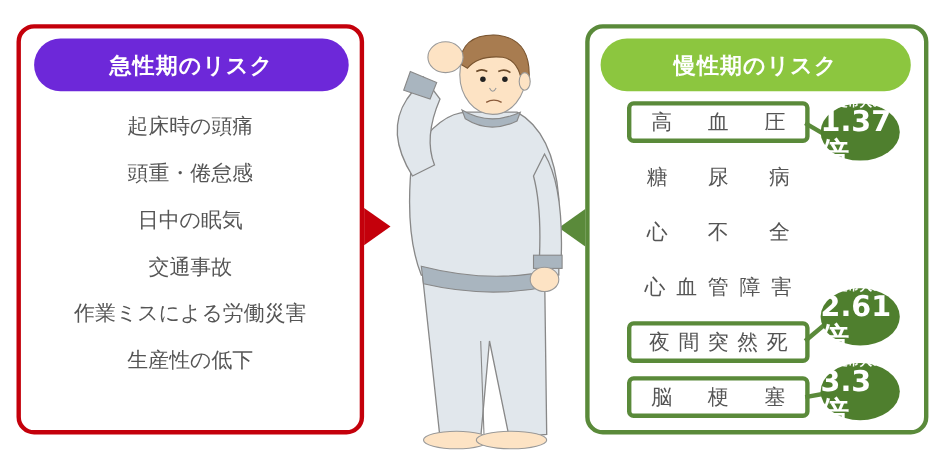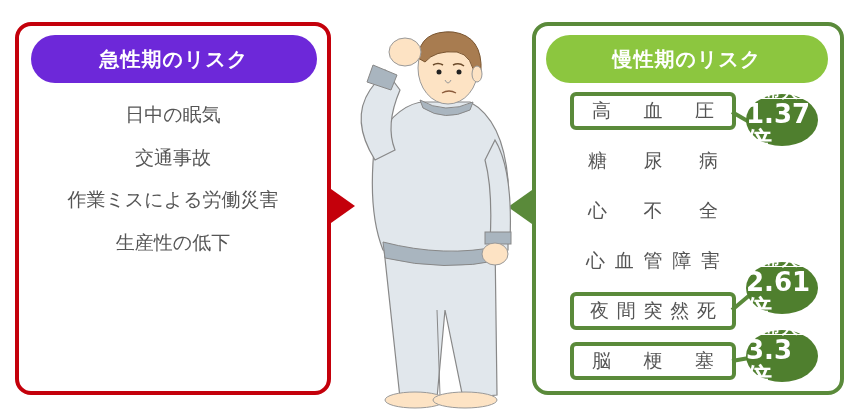--- a/index.html
+++ b/index.html
@@ -76,38 +76,40 @@
     .badge {
       position: absolute;
       width: 72px; height: 52px;
       border-radius: 50%;
       background: #4f7f2e;
       color: #fff;
       display: flex; flex-direction: column; align-items: center; justify-content: center;
       font-weight: bold;
       line-height: 1.05;
     }
-    .badge .small { font-size: 16px; text-decoration: underline; }
+    .badge .small { font-size: 11px; }
     .badge .big { font-size: 26px; }
 
     .connector {
       position: absolute;
       height: 4px;
       background: #5a8a3a;
       transform-origin: left center;
     }
 
     .figure { position: absolute; left: 345px; top: 10px; width: 170px; height: 400px; }
   </style>
 </head>
 <body>
 
 <div class="panel panel-left">
   <div class="pill">急性期のリスク</div>
   <ul class="acute-list">
+    <li>起床時の頭痛</li>
+    <li>頭重・倦怠感</li>
     <li>日中の眠気</li>
     <li>交通事故</li>
     <li>作業ミスによる労働災害</li>
     <li>生産性の低下</li>
   </ul>
 </div>
 
 <div class="arrow-right"></div>
 <div class="arrow-left"></div>
 

